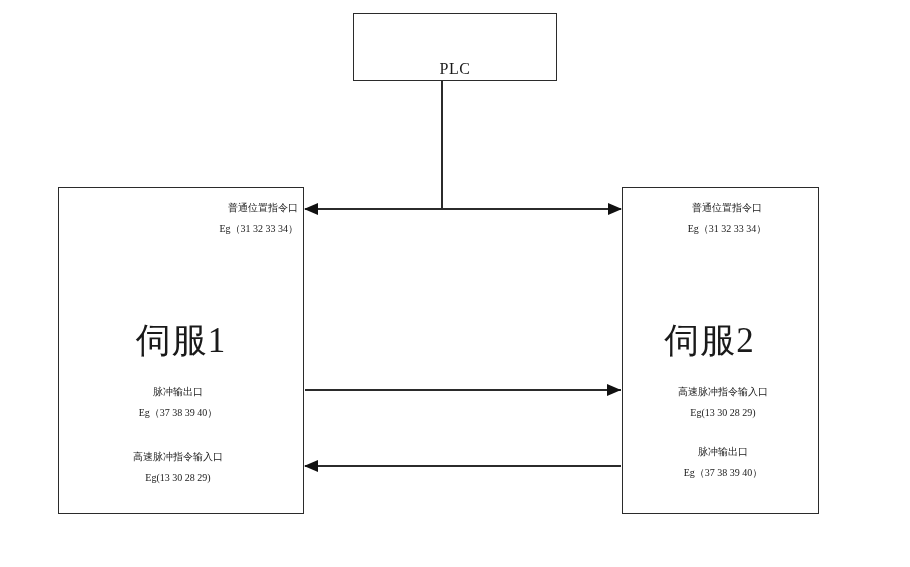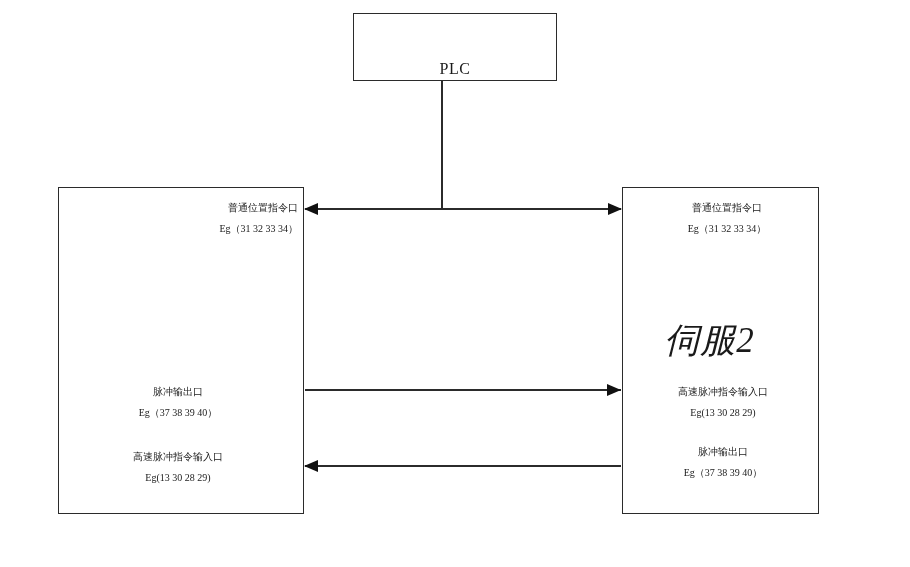--- a/index.html
+++ b/index.html
@@ -53,21 +53,21 @@
   .servo-title {
     position: absolute;
     width: 100%;
     text-align: center;
     font-size: 35px;
     font-family: "Liberation Serif", "DejaVu Serif", serif;
     letter-spacing: 1px;
     line-height: 1;
   }
   #servo1-title { top: 323px; left: 58px; width: 246px; }
-  #servo2-title { top: 323px; left: 622px; width: 175px; font-style: italic; }
+  #servo2-title { top: 323px; left: 622px; width: 175px; }
 
   .port-label {
     position: absolute;
     font-size: 10px;
     line-height: 21px;
     white-space: nowrap;
   }
   .port-label .ln1 { display: block; }
   .port-label .ln2 { display: block; }
 
@@ -132,20 +132,21 @@
 </head>
 <body>
 
 <div id="canvas">
 
   <div class="box" id="plc-box">
     <div class="plc-title">PLC</div>
   </div>
 
   <div class="box" id="servo1-box"></div>
+  <div class="servo-title" id="servo1-title">伺服1</div>
 
   <div class="port-label align-right" id="s1-top">
     <span class="ln1">普通位置指令口</span>
     <span class="ln2">Eg（31 32 33 34）</span>
   </div>
 
   <div class="port-label align-center" id="s1-mid">
     <span class="ln1">脉冲输出口</span>
     <span class="ln2">Eg（37 38 39 40）</span>
   </div>

